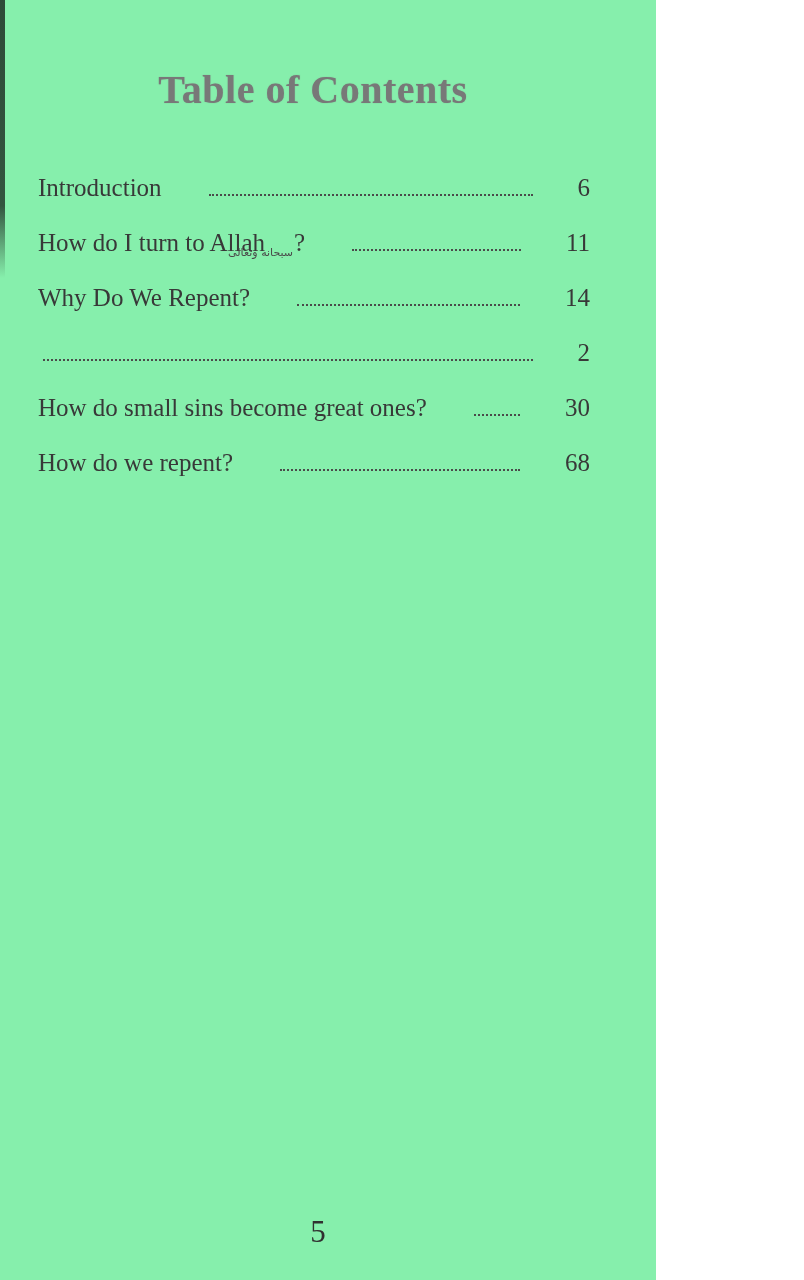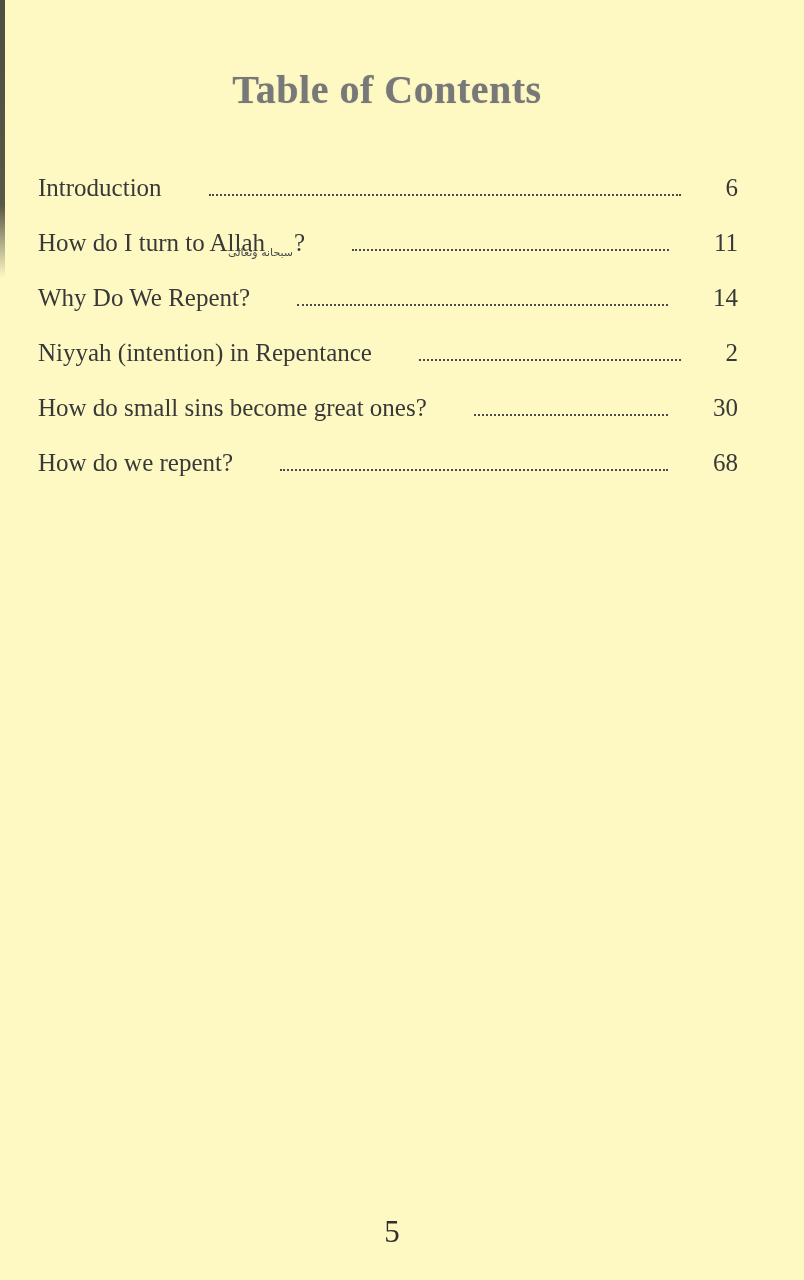--- a/index.html
+++ b/index.html
@@ -1,20 +1,20 @@
 <!DOCTYPE html>
 <html><head>
 <meta charset="utf-8">
 <style>
   html, body { margin: 0; padding: 0; background: #ffffff; }
   .page {
     position: relative;
-    width: 804px;
+    width: 656px;
     height: 1280px;
-    background: #fef9c3;
+    background: #86efac;
     overflow: hidden;
     font-family: "Liberation Serif", serif;
     color: #383838;
   }
   
   .edge-shadow {
     position: absolute;
     left: 0; top: 0;
     width: 5px; height: 278px;
     background: linear-gradient(to bottom,
@@ -106,21 +106,20 @@
       <span class="toc-page">11</span>
     </div>
 
     <div class="toc-row">
       <span class="toc-label"><span>Why Do We Repent?</span><span></span></span>
       <span class="leader"></span>
       <span class="toc-page">14</span>
     </div>
 
     <div class="toc-row">
-      <span class="toc-label"><span>Niyyah (intention) in Repentance</span><span></span></span>
       <span class="leader"></span>
       <span class="toc-page">2</span>
     </div>
 
 
     <div class="toc-row">
       <span class="toc-label"><span>How do small sins become great ones?</span><span></span></span>
       <span class="leader"></span>
       <span class="toc-page">30</span>
     </div>

